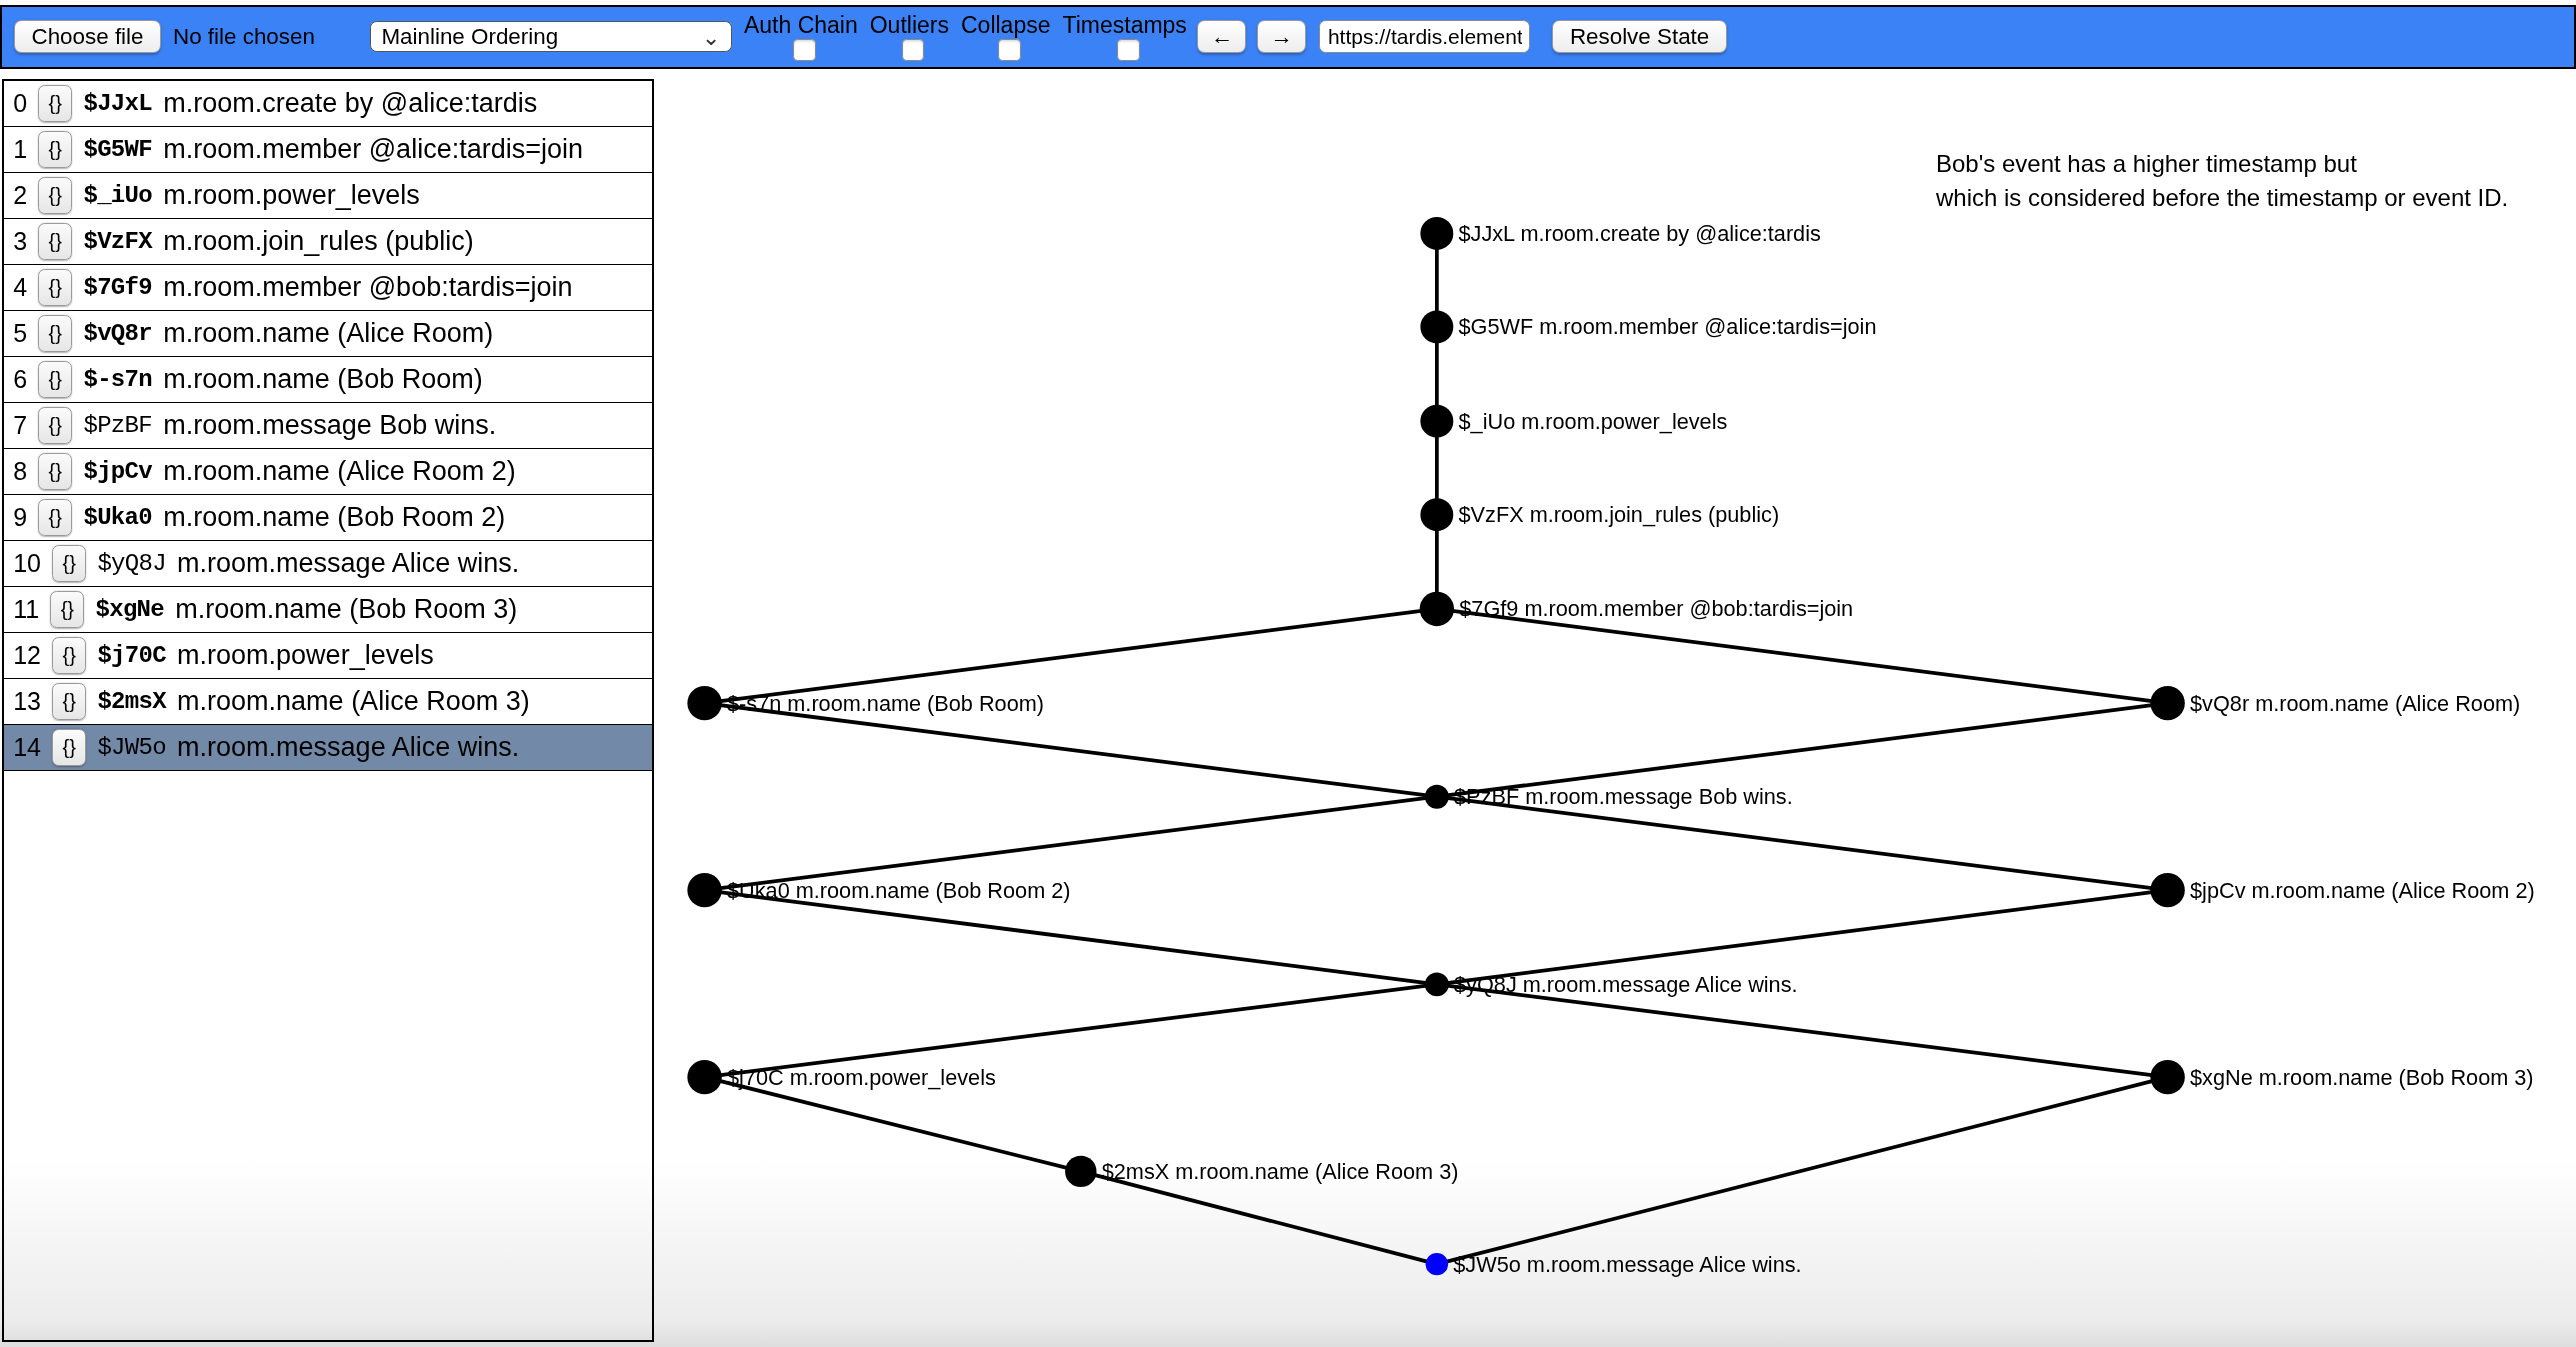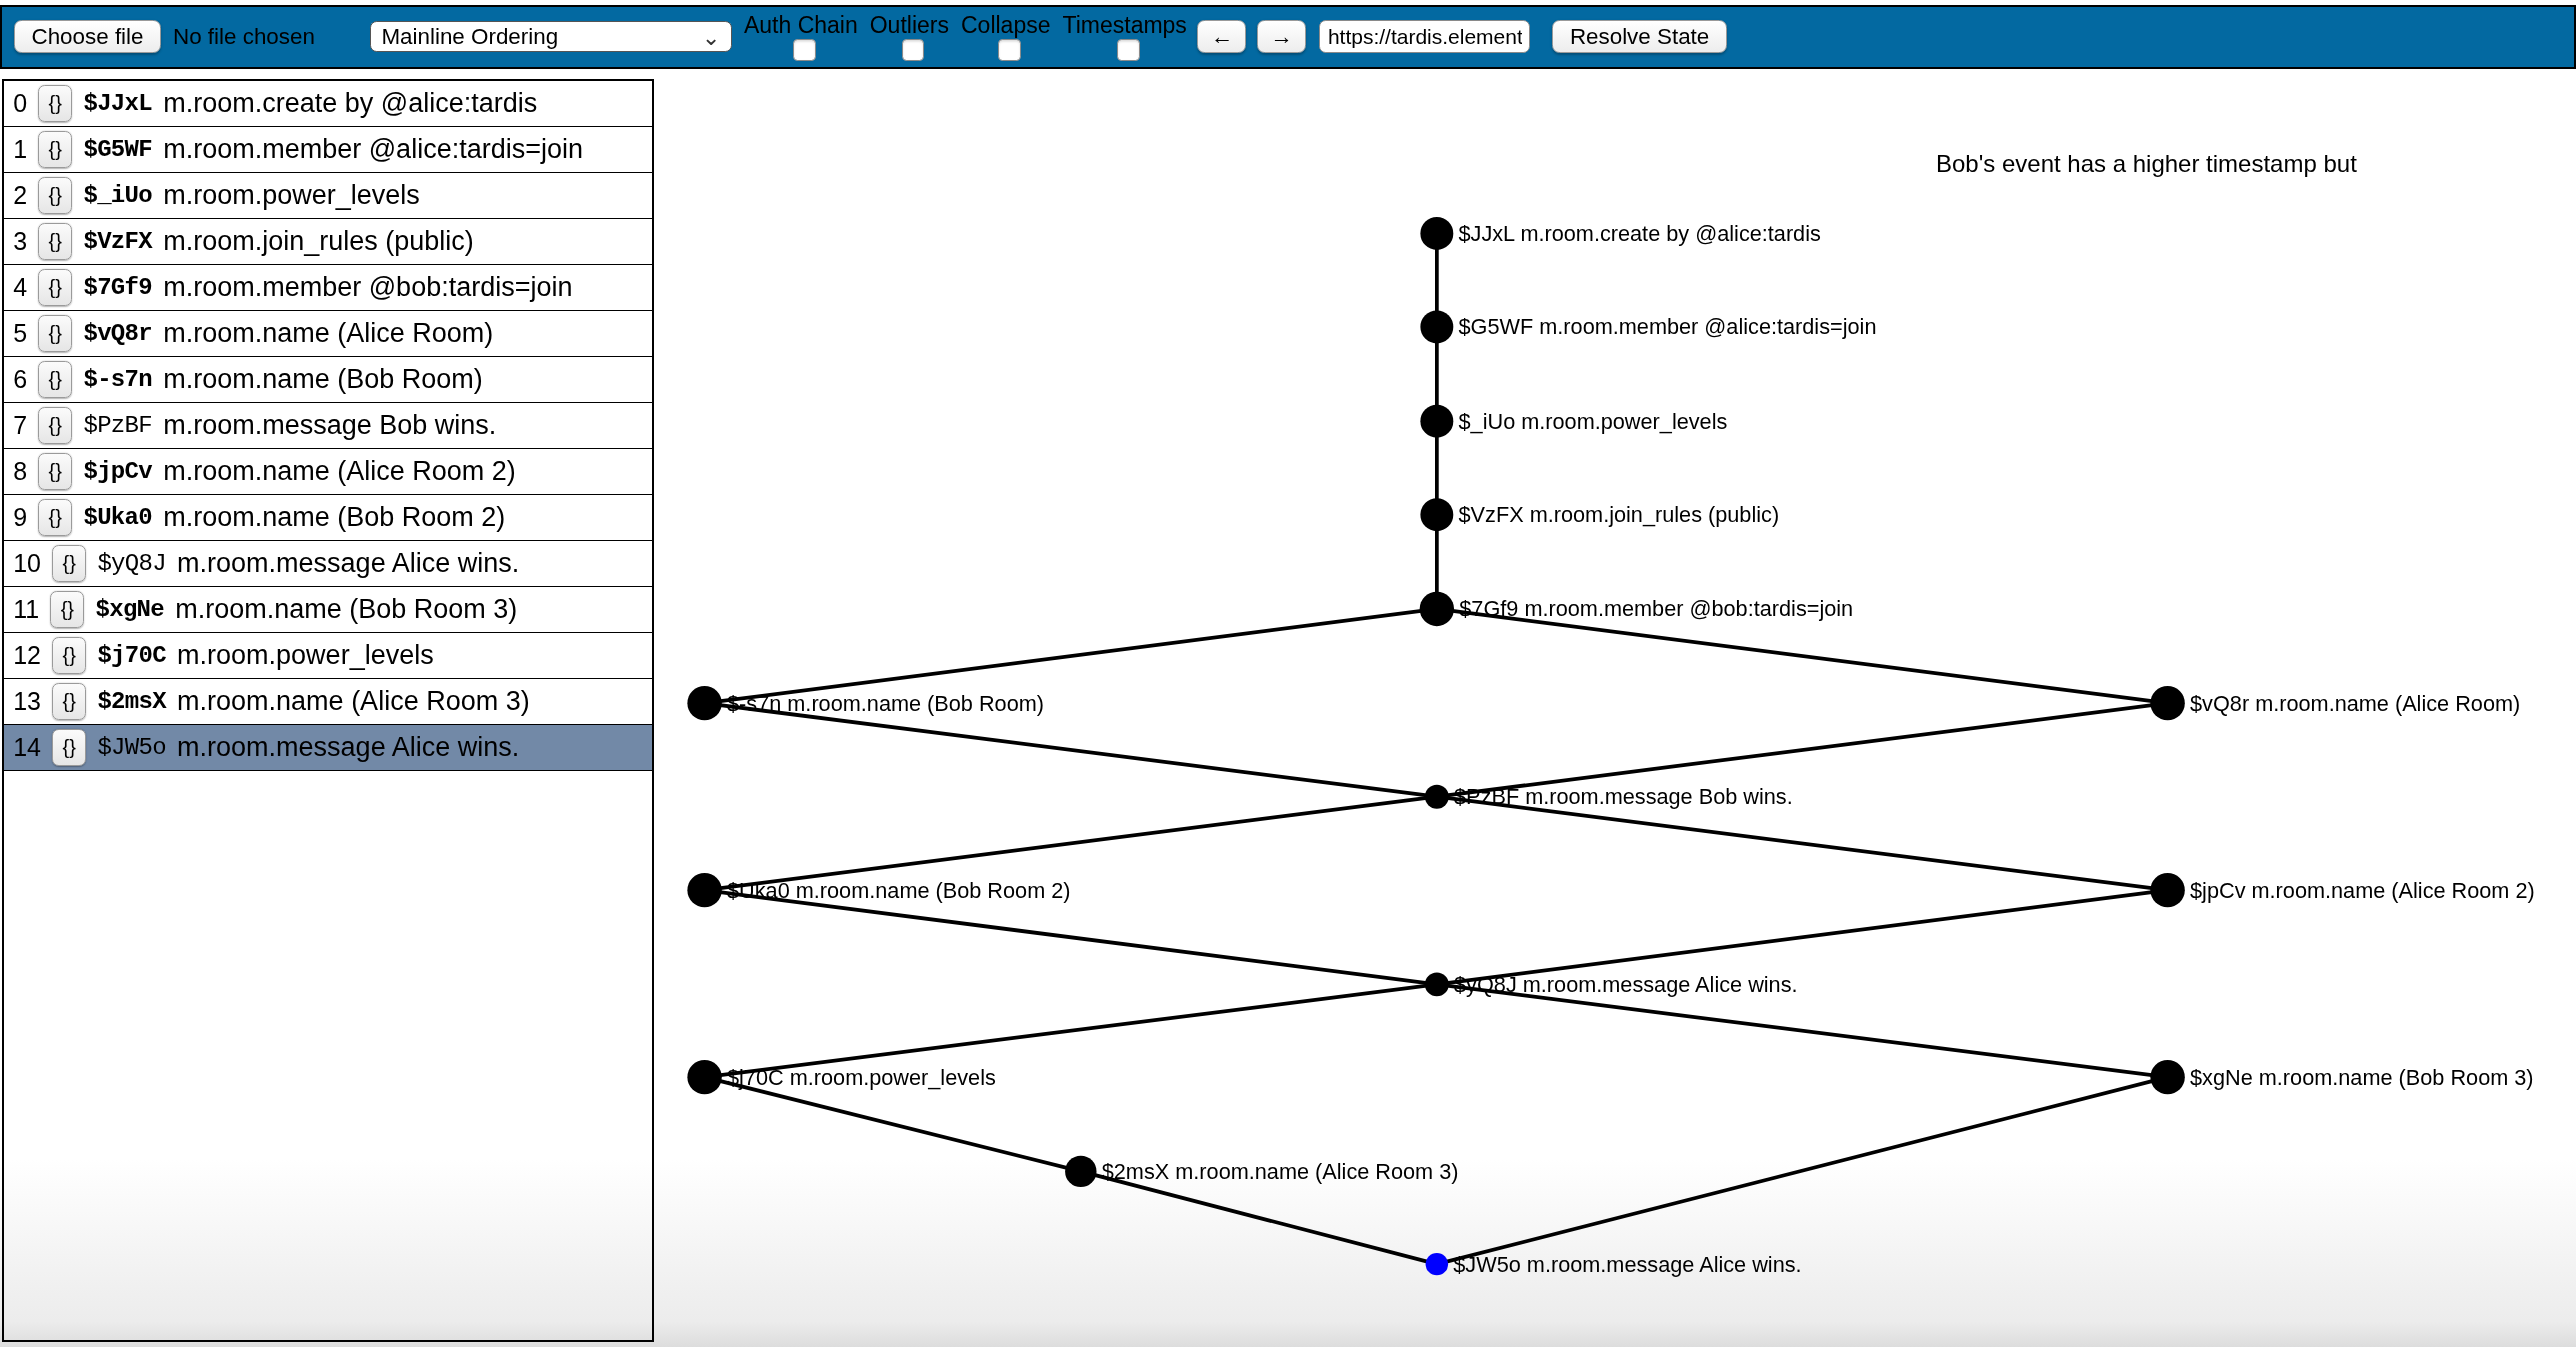--- a/index.html
+++ b/index.html
@@ -6,21 +6,21 @@
   html,body { width:2576px; height:1348px; overflow:hidden; }
   body {
     font-family:"Liberation Sans", sans-serif;
     background:linear-gradient(180deg,#ffffff 0%,#ffffff 86%,#ececec 98%,#dcdcdc 100%);
     position:relative; color:#000;
   }
 
   
   .toolbar {
     position:absolute; left:0; top:4.5px; width:2576px; height:64px;
-    border:2.2px solid #000; background:#0369a1;
+    border:2.2px solid #000; background:#3b82f6;
     display:flex; align-items:center; padding:0 12px; z-index:3;
   }
   .btn {
     height:33px; padding:0 16.5px; font-size:22.4px; font-family:inherit;
     background:linear-gradient(180deg,#ffffff,#ededed);
     border:1.5px solid #9a9a9a; border-radius:7.5px; color:#000;
     box-shadow:0 1.5px 2.2px rgba(0,0,0,.25); display:inline-flex; align-items:center; cursor:pointer;
   }
   .file-status { font-size:22.4px; margin-left:12px; }
   .select {
@@ -124,20 +124,21 @@
     <circle cx="2898" cy="1440" r="23" fill="#000000"></circle>
     <text x="2928" y="1450" class="nodelabel">$xgNe m.room.name (Bob Room 3)</text>
     <circle cx="1445" cy="1566" r="21" fill="#000000"></circle>
     <text x="1473" y="1576" class="nodelabel">$2msX m.room.name (Alice Room 3)</text>
     <circle cx="1921" cy="1690" r="15" fill="#0000ff"></circle>
     <text x="1943" y="1700" class="nodelabel">$JW5o m.room.message Alice wins.</text>
   </svg>
 
 <div class="annotation">
   <div>Bob's event has a higher timestamp but</div>
+  <div>which is considered before the timestamp or event ID.</div>
 </div>
 
 <div class="toolbar">
   <button class="btn">Choose file</button>
   <span class="file-status">No file chosen</span>
 
   <div class="select">
     <span>Mainline Ordering</span>
     <span class="chev">⌄</span>
   </div>

